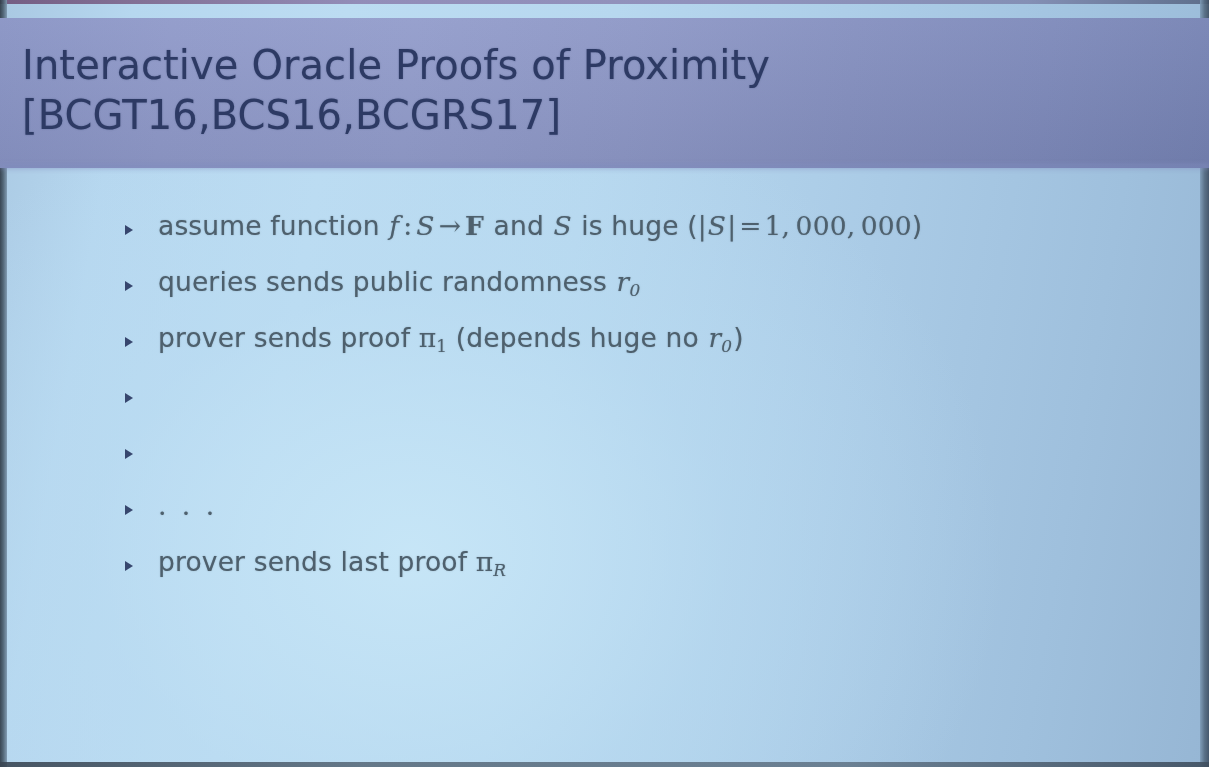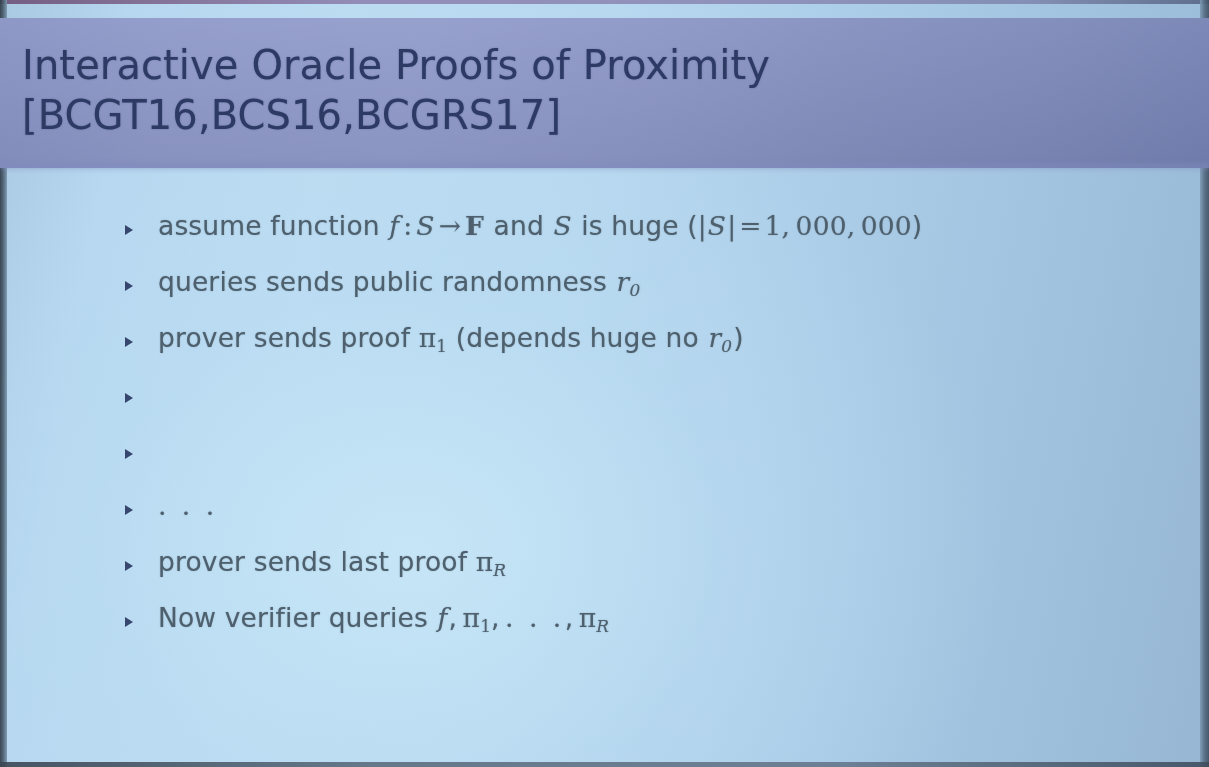--- a/index.html
+++ b/index.html
@@ -197,19 +197,15 @@
     <div class="bullet-row">
       <span class="bullet-marker"></span>
       <span class="bullet-text dots"><span>. . .</span></span>
     </div>
 
     <div class="bullet-row">
       <span class="bullet-marker"></span>
       <span class="bullet-text"><span>prover sends last proof </span><span class="pi">π<sub class="it">R</sub></span></span>
     </div>
 
-    <div class="bullet-row">
-      <span class="bullet-marker"></span>
-      <span class="bullet-text"><span>Now verifier queries </span><span class="mi">f</span><span>, </span><span class="pi">π<sub>1</sub></span><span>, </span><span class="dots">. . .</span><span>, </span><span class="pi">π<sub class="it">R</sub></span></span>
-    </div>
 
   </div>
 </div>
 
 </body></html>

